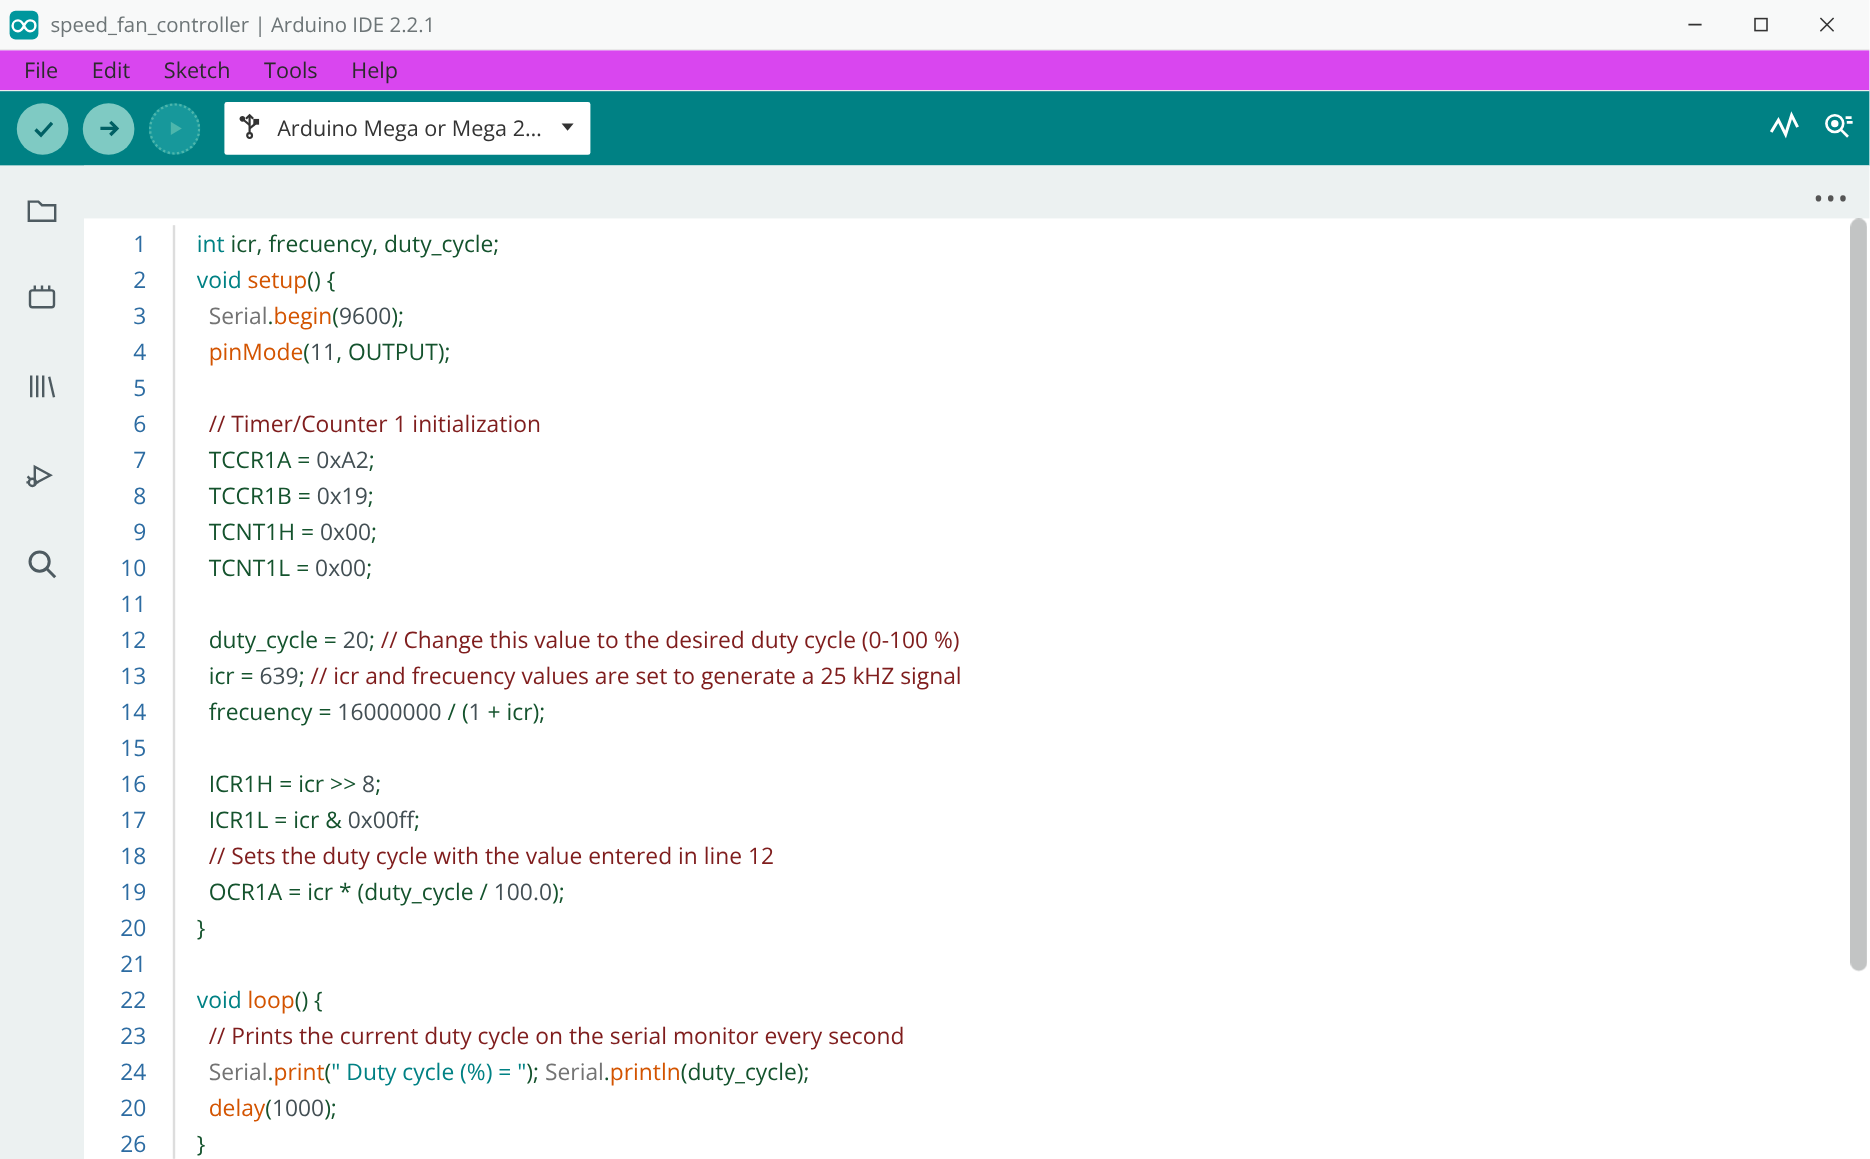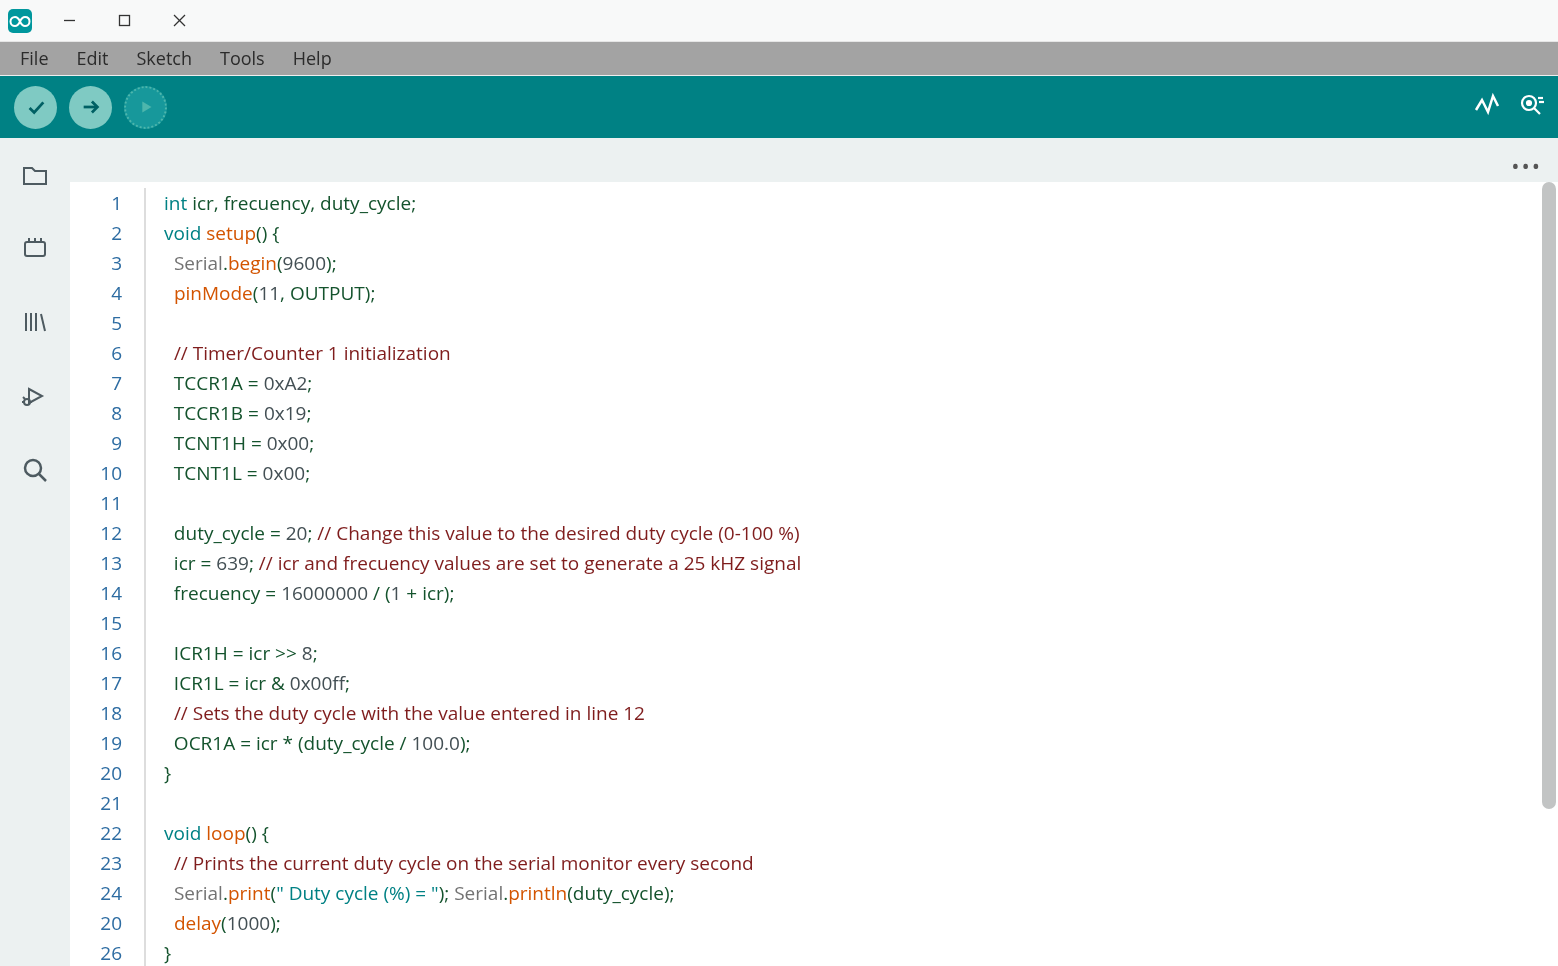--- a/index.html
+++ b/index.html
@@ -7,21 +7,21 @@
 
 
 .titlebar { height:42px; background:#f8f9f9; display:flex; align-items:center; padding:0 8px; border-bottom:1px solid #e5e5e5;}
 .titlebar .app-icon { width:24px; height:24px; background:#00979d; border-radius:5px; display:flex; align-items:center; justify-content:center; color:#fff; font-size:11px; font-weight:bold; margin-right:10px;}
 .titlebar .title { color:#6d7577; font-size:17px; flex:1;}
 .win-controls { display:flex; gap:0; }
 .win-btn { width:55px; height:42px; display:flex; align-items:center; justify-content:center; color:#333; cursor:pointer;}
 .win-btn svg { width:13px; height:13px; }
 
 
-.menubar { height:34px; background:#a3a3a3; display:flex; padding:0 6px; border-bottom:1px solid #eee;}
+.menubar { height:34px; background:#d946ef; display:flex; align-items:center; padding:0 6px; border-bottom:1px solid #eee;}
 .menu-item { padding:4px 14px; color:#2b2b2b; font-size:18px; cursor:pointer;}
 
 
 .toolbar { height:62px; background:#008184; display:flex; align-items:center; padding:0 14px; gap:12px;}
 .round-btn { width:43px; height:43px; border-radius:50%; background:#4db6ac; display:flex; align-items:center; justify-content:center; cursor:pointer; color:#006064;}
 .round-btn.verify { background:#7fcac3; }
 .round-btn.upload { background:#7fcac3; }
 .round-btn.debug { background:#17989b; color:#4db6ac; border:2px dotted #4db6ac;}
 .round-btn svg { width:22px; height:22px; }
 .board-select { background:#fff; height:44px; border-radius:2px; display:flex; align-items:center; padding:0 12px; min-width:305px; cursor:pointer; gap:14px; margin-left:8px;}
@@ -65,20 +65,21 @@
 </style>
 </head>
 <body>
 
 <div class="titlebar">
   <div class="app-icon">
     <svg viewBox="0 0 24 24" fill="none" stroke="#fff" stroke-width="2">
         <path d="M7 12c-2.5 0-4.5-2-4.5-4.5S4.5 3 7 3c3 0 5 4.5 5 4.5s2-4.5 5-4.5 4.5 2 4.5 4.5S19.5 12 17 12c-3 0-5-4.5-5-4.5S10 12 7 12z" transform="translate(0,5)"></path>
       </svg>
   </div>
+  <div class="title">speed_fan_controller | Arduino IDE 2.2.1</div>
   <div class="win-controls">
     <div class="win-btn">
         <svg viewBox="0 0 13 13">
           <line x1="1" y1="6.5" x2="12" y2="6.5" stroke="#333" stroke-width="1.3"></line>
         </svg>
       </div>
     <div class="win-btn">
         <svg viewBox="0 0 13 13">
           <rect x="1.5" y="1.5" width="10" height="10" stroke="#333" stroke-width="1.3" fill="none"></rect>
         </svg>
@@ -109,20 +110,39 @@
   <div class="round-btn upload">
     <svg viewBox="0 0 24 24" fill="none" stroke="#006064" stroke-width="3">
         <line x1="4" y1="12" x2="18" y2="12"></line>
         <polyline points="13,6 19,12 13,18"></polyline>
       </svg>
   </div>
   <div class="round-btn debug">
     <svg viewBox="0 0 24 24" fill="#4db6ac">
         <polygon points="8,6 18,12 8,18"></polygon>
       </svg>
+  </div>
+  <div class="board-select">
+    <span class="usb-icon">
+      <svg width="18" height="22" viewBox="0 0 18 22" fill="none" stroke="#333" stroke-width="1.8">
+          <circle cx="9" cy="19" r="2"></circle>
+          <line x1="9" y1="17" x2="9" y2="2"></line>
+          <polyline points="6,5 9,2 12,5"></polyline>
+          <line x1="9" y1="10" x2="4" y2="6"></line>
+          <circle cx="3" cy="5" r="1.5" fill="#333"></circle>
+          <line x1="9" y1="13" x2="14" y2="9"></line>
+          <rect x="13" y="6" width="3" height="3" fill="#333"></rect>
+        </svg>
+    </span>
+    <span class="board-name">Arduino Mega or Mega 2…</span>
+    <span class="chevron">
+      <svg width="14" height="14" viewBox="0 0 14 14" fill="#333">
+          <polygon points="2,4 12,4 7,10"></polygon>
+        </svg>
+    </span>
   </div>
   <div class="toolbar-right">
     <span class="tool-icon">
       <svg viewBox="0 0 26 26" fill="none" stroke="#fff" stroke-width="2.5">
           <polyline points="2,18 8,8 14,20 19,4 24,14"></polyline>
         </svg>
     </span>
     <span class="tool-icon">
       <svg viewBox="0 0 26 26" fill="none" stroke="#fff" stroke-width="2.2">
           <circle cx="11" cy="11" r="7"></circle>

